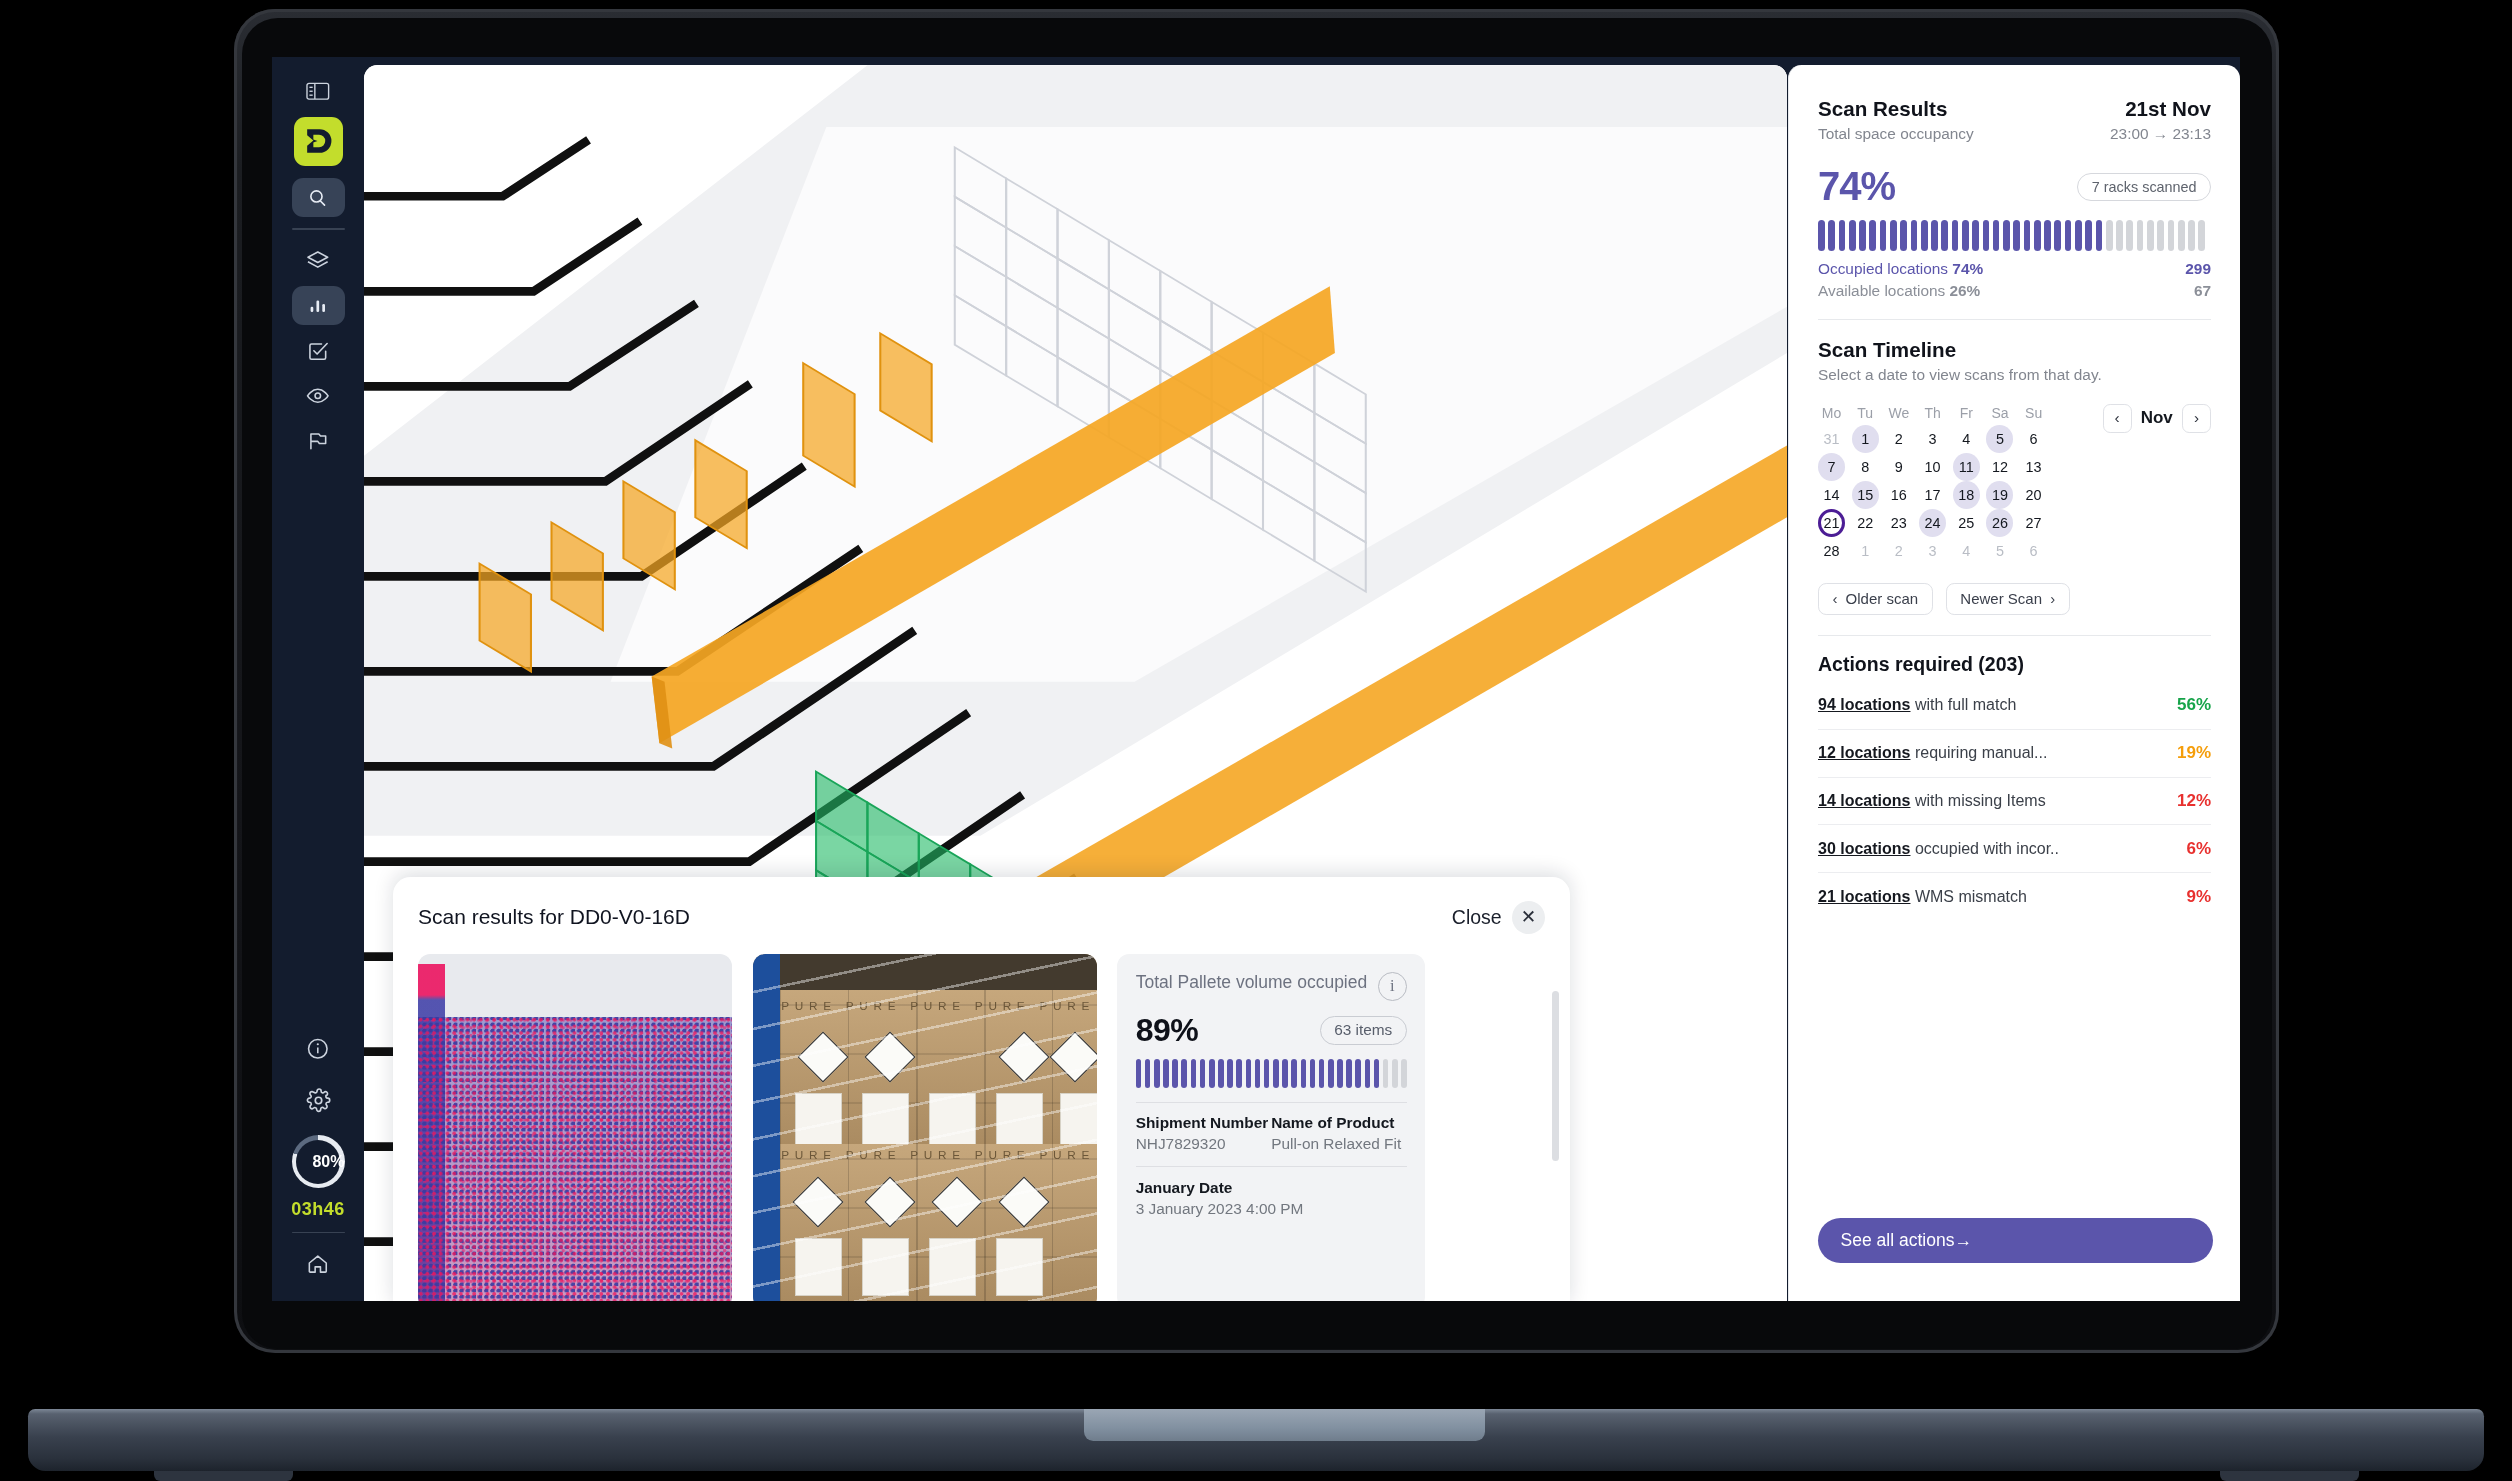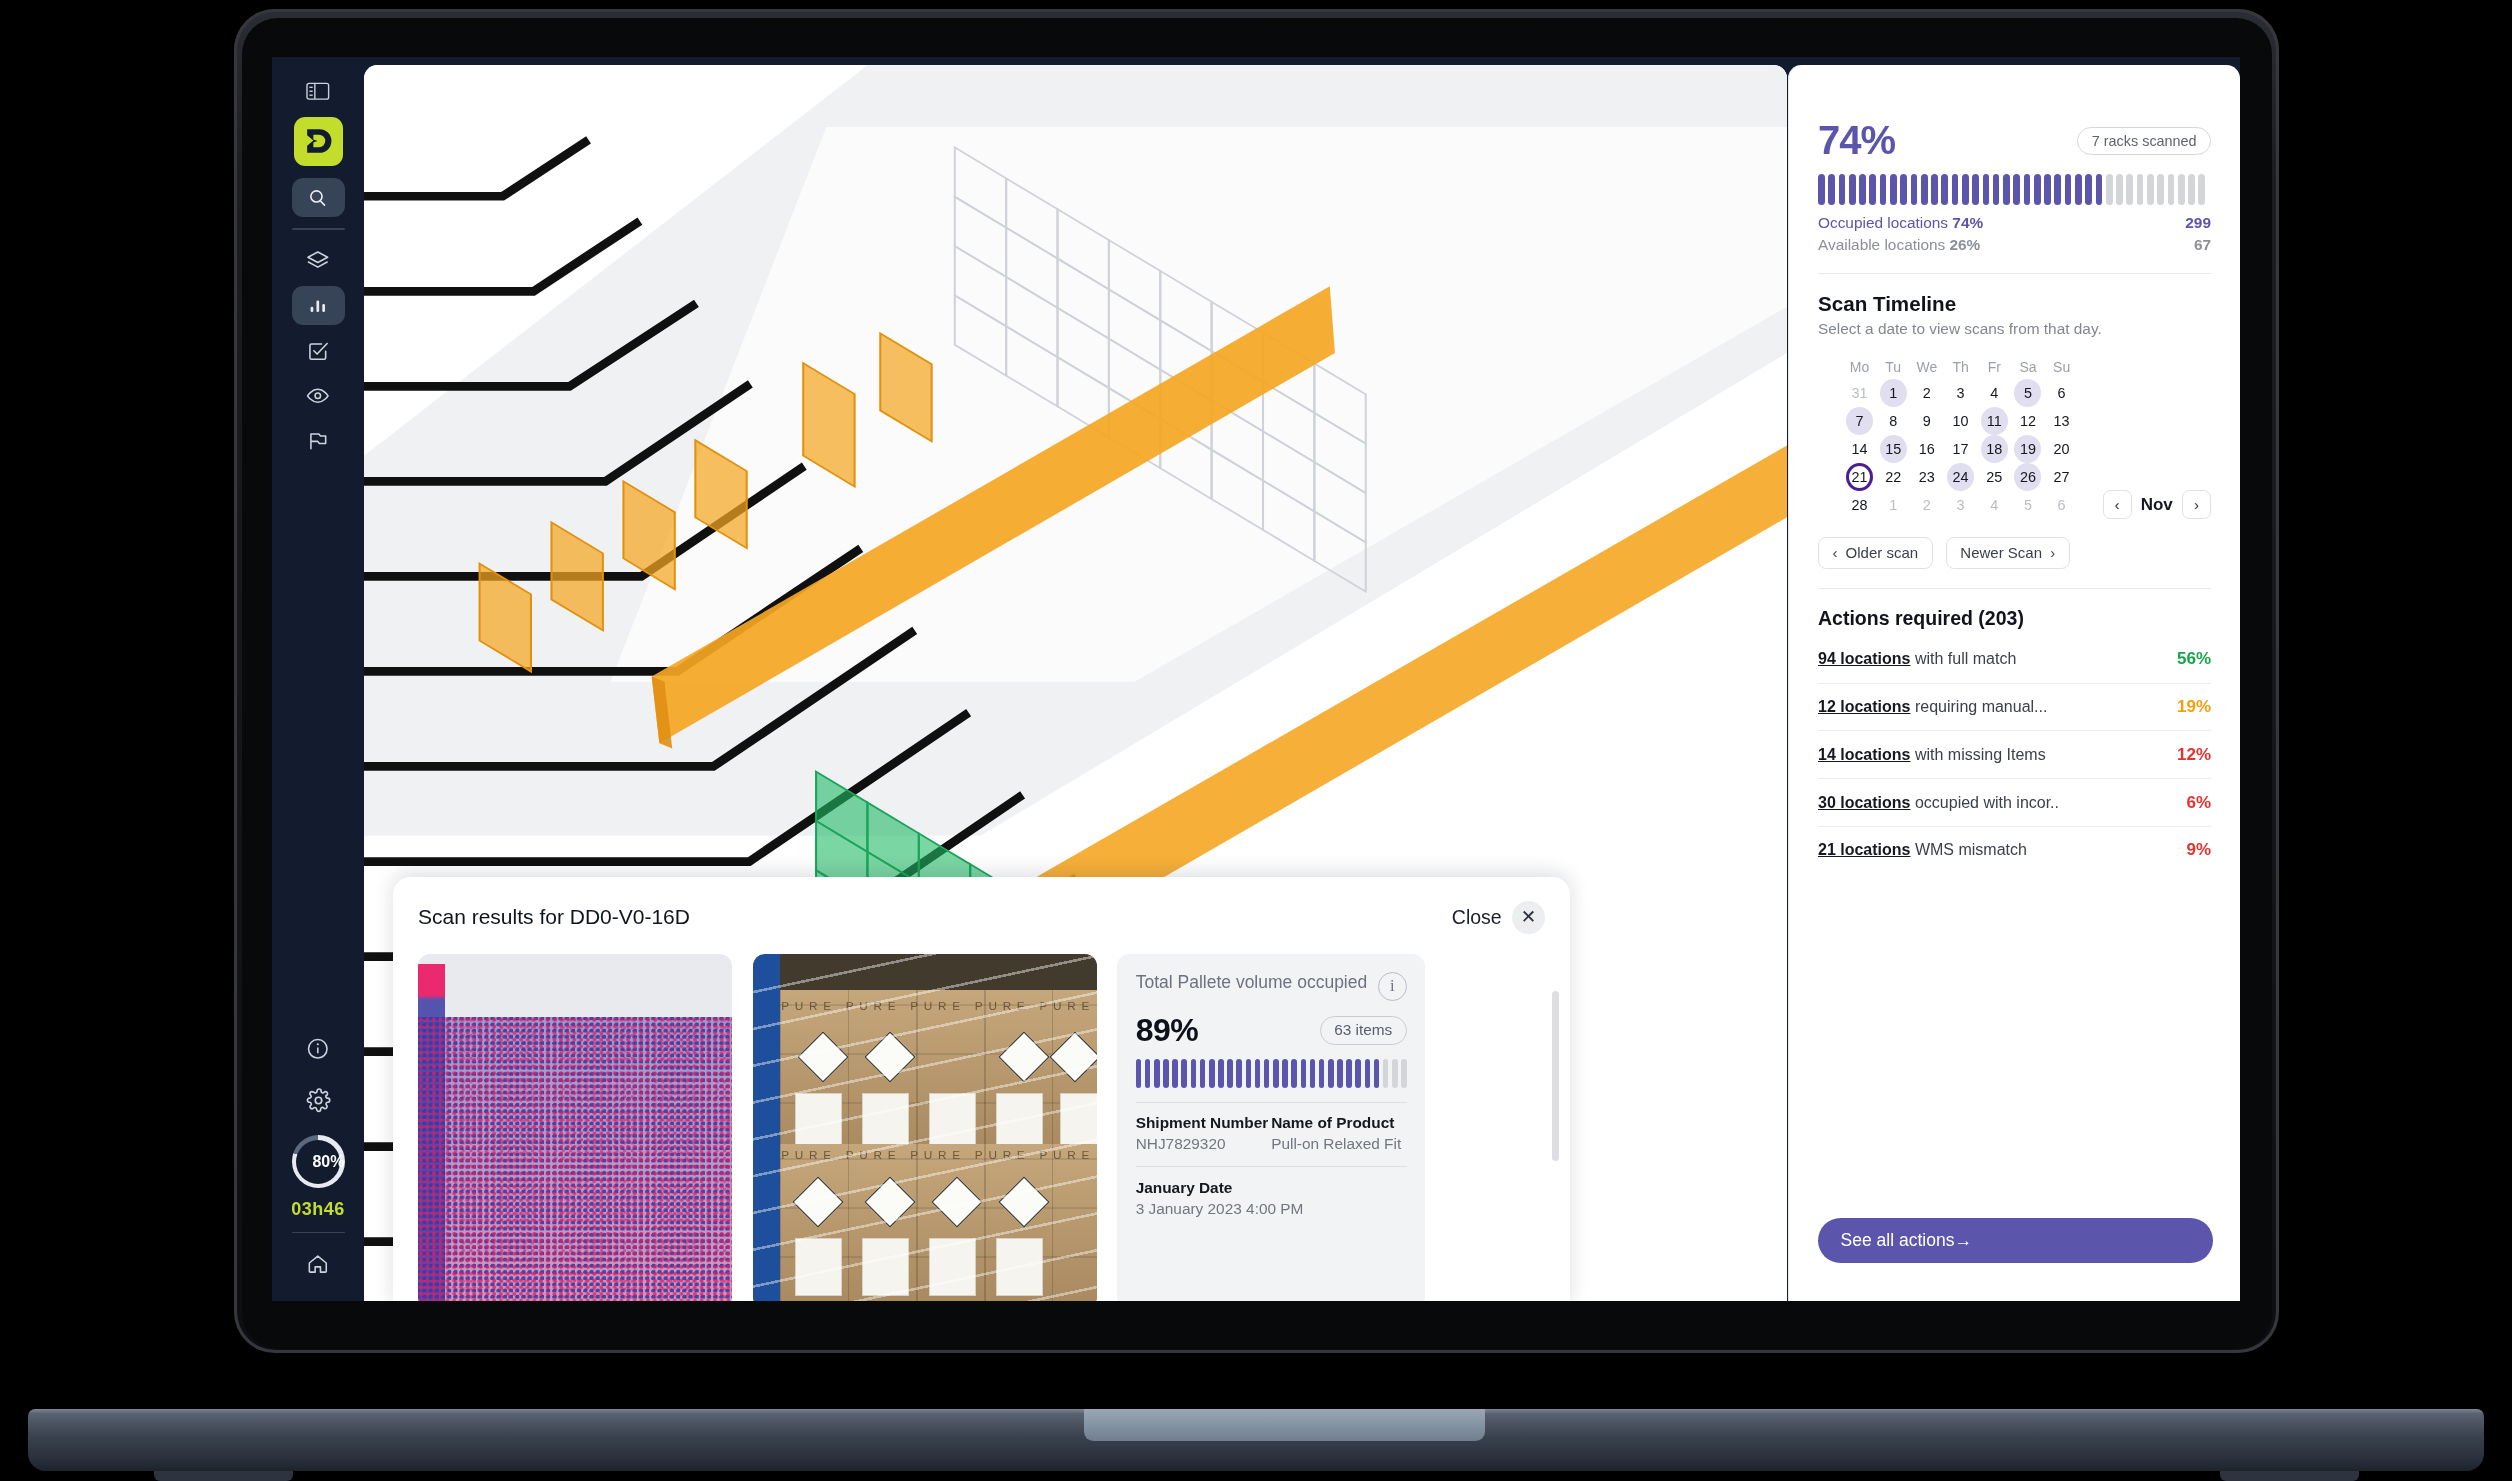--- a/index.html
+++ b/index.html
@@ -208,21 +208,21 @@
     font-size:14.4px; color:#5e636d; white-space:nowrap;
   }
   .barset.wide i { width:6.7px; height:31px; }
   .legend { display:flex; justify-content:space-between; font-size:15.4px; margin-top:9.2px; }
   .legend .a { color:#5b55ab; } .legend .a b { font-weight:700; }
   .legend .n { color:#5b55ab; font-weight:600; }
   .legend2 .a { color:#8b8f98; } .legend2 .n { color:#8b8f98; font-weight:600; }
   .divider { height:1px; background:#e7e9ec; margin:19.5px 0 17.5px 0; }
 
   
-  #cal-head { display:flex; align-items:flex-end; justify-content:space-between; margin-top:17.5px;margin-left:28px;}
+  #cal-head { display:flex; align-items:flex-start; justify-content:space-between; margin-top:17.5px;}
   #cal-grid { flex:1; }
   .cal-r { display:flex; }
   .cal-c {
     width:27px; height:28px; margin-right:6.7px;
     display:flex; align-items:center; justify-content:center;
     font-size:14.4px; color:#14181f; border-radius:50%;
   }
   .cal-c.dow { color:#9b9fa8; font-size:14px; height:23.6px; }
   .cal-c.mute { color:#b9bdc5; }
   .cal-c.mark { background:#e0deef; }
@@ -615,20 +615,30 @@
         </div>
       </div>
 
       <div id="modal-scroll"></div>
     </div>
 
   </div>
 
   <div id="right">
 
+    <div class="rowsb">
+      <div>
+        <div class="h1">Scan Results</div>
+        <div class="sub">Total space occupancy</div>
+      </div>
+      <div>
+        <div class="hRt">21st Nov</div>
+        <div class="subRt">23:00 → 23:13</div>
+      </div>
+    </div>
 
     <div class="rowsb" style="margin-top:21.6px; align-items:center;">
       <div id="bigpct">74%</div>
       <div class="pill-outline">7 racks scanned</div>
     </div>
 
     <div class="barset wide" id="occ-bars">
         <i class="on"></i>
         <i class="on"></i>
         <i class="on"></i>

